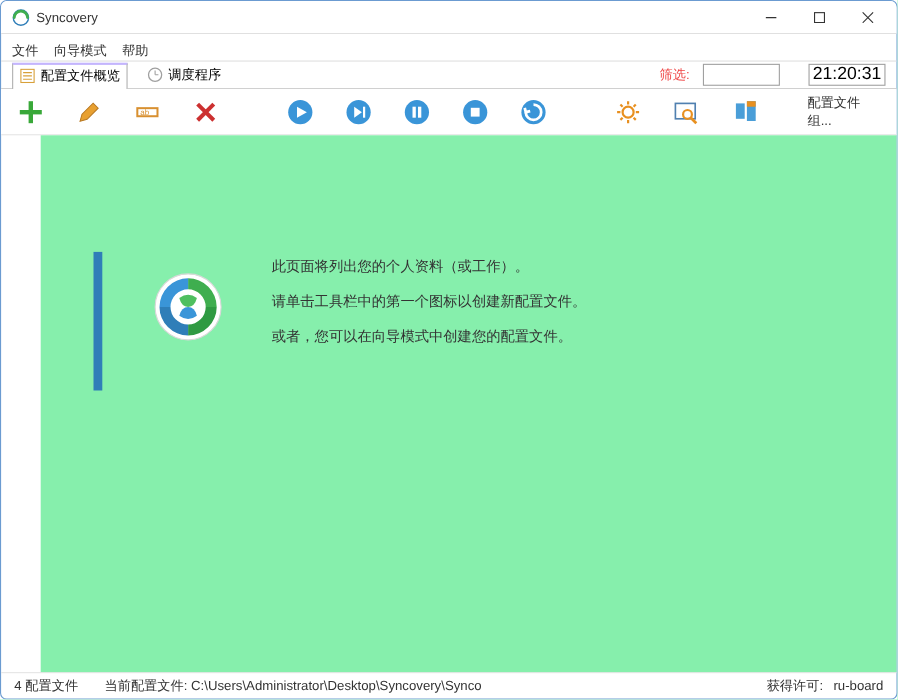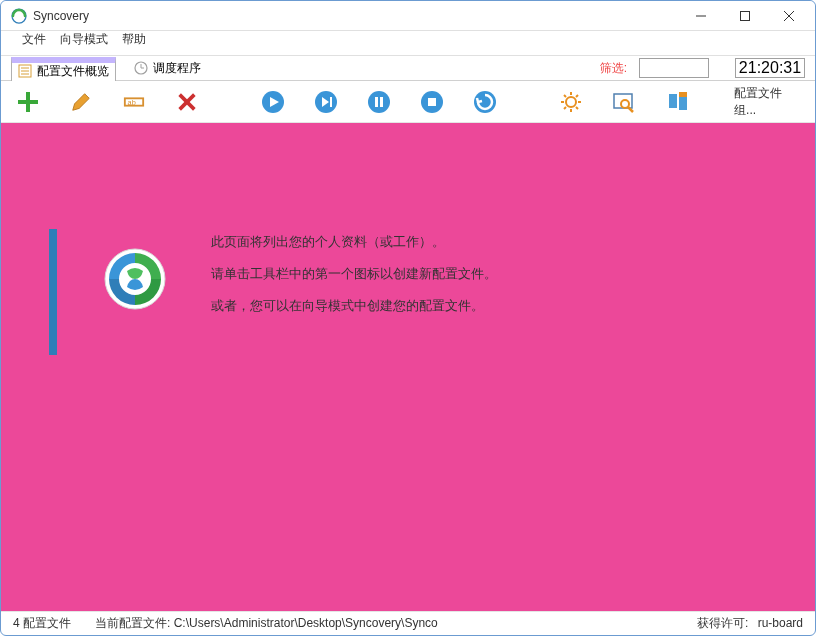--- a/index.html
+++ b/index.html
@@ -3,35 +3,35 @@
   <meta charset="utf-8">
   <style>
     * { margin: 0; padding: 0; box-sizing: border-box; font-family: "Microsoft YaHei", "Segoe UI", sans-serif; }
     body { width: 816px; height: 636px; background: #fff; overflow: hidden; }
     .window { width: 816px; height: 636px; border: 1px solid #6b9bd1; border-radius: 6px; display: flex; flex-direction: column; background: #fff; }
     .titlebar { height: 30px; background: #fff; display: flex; align-items: center; padding: 0 4px 0 10px; border-bottom: 1px solid #e0e0e0; border-radius: 6px 6px 0 0; }
     .titlebar-icon { width: 16px; height: 16px; margin-right: 6px; }
     .titlebar-title { font-size: 12px; color: #333; flex: 1; }
     .win-controls { display: flex; align-items: center; height: 100%; }
     .win-btn { width: 44px; height: 100%; display: flex; align-items: center; justify-content: center; cursor: pointer; }
-    .menubar { height: 24px; display: flex; align-items: flex-start; padding: 0 21px; font-size: 12px; gap: 14px; }
+    .menubar { height: 24px; display: flex; align-items: flex-end; padding: 0 10px; font-size: 12px; gap: 14px; }
     .menu-item { color: #333; cursor: pointer; }
     .tabs-row { height: 26px; display: flex; align-items: center; padding: 0 10px; border-top: 1px solid #e0e0e0; border-bottom: 1px solid #d0d0d0; gap: 12px; font-size: 12px; }
     .tab { height: 100%; display: flex; align-items: center; gap: 5px; padding: 0 6px; cursor: pointer; }
-    .tab.active { background: #fff; border-top: 6px solid #c4b5fd; border-left: 1px solid #b0b0b0; border-right: 1px solid #b0b0b0; margin-bottom: -1px; padding-bottom: 1px; }
+    .tab.active { background: #fff; border-top: 2px solid #c4b5fd; border-left: 1px solid #b0b0b0; border-right: 1px solid #b0b0b0; margin-bottom: -1px; padding-bottom: 1px; }
     .tab-icon { width: 14px; height: 14px; display: flex; align-items: center; justify-content: center; }
     .tabs-spacer { flex: 1; }
     .filter-label { font-size: 12px; color: #ef4444; }
     .filter-input { width: 70px; height: 20px; border: 1px solid #a0a0a0; font-size: 12px; padding: 0 3px; }
     .clock { width: 70px; height: 20px; border: 1px solid #a0a0a0; font-size: 16px; display: flex; align-items: center; justify-content: center; margin-left: 14px; }
     .toolbar { height: 42px; display: flex; align-items: center; padding: 0 14px; gap: 26px; background: #fff; border-bottom: 1px solid #e5e5e5; }
     .tool-btn { width: 28px; height: 28px; display: flex; align-items: center; justify-content: center; cursor: pointer; }
     .tool-gap { width: 8px; }
     .group-label { font-size: 12px; color: #333; margin-left: 18px; cursor: pointer; }
-    .content { flex: 1; background: #ec4899; position: relative; }
+    .content { flex: 1; background: #86efac; position: relative; margin-left: 36px; }
     .welcome { position: absolute; left: 48px; top: 106px; display: flex; align-items: flex-start; }
     .welcome-bar { width: 8px; height: 126px; background: #2f7eb8; margin-right: 46px; }
     .welcome-logo { width: 64px; height: 64px; margin-top: 18px; margin-right: 44px; }
     .welcome-text { display: flex; flex-direction: column; gap: 14px; font-size: 13px; color: #333; padding-top: 4px; }
     .statusbar { height: 24px; display: flex; align-items: center; padding: 0 12px; font-size: 12px; color: #333; border-top: 1px solid #e5e5e5; gap: 24px; }
     .status-spacer { flex: 1; }
     .license-value { margin-left: 6px; }
   </style>
 </head>
 <body>

